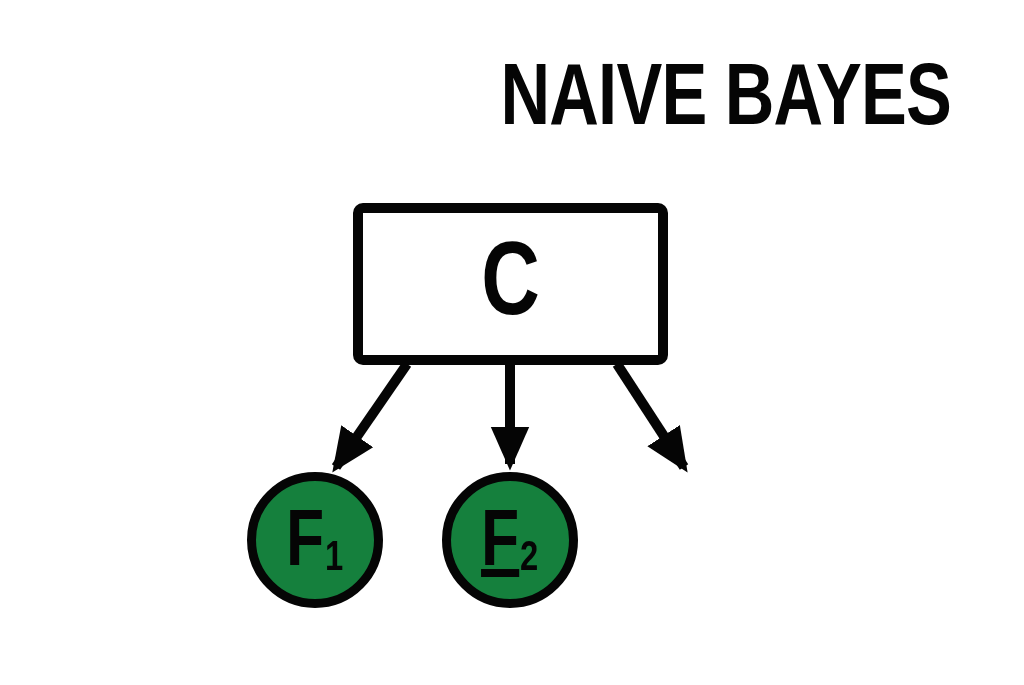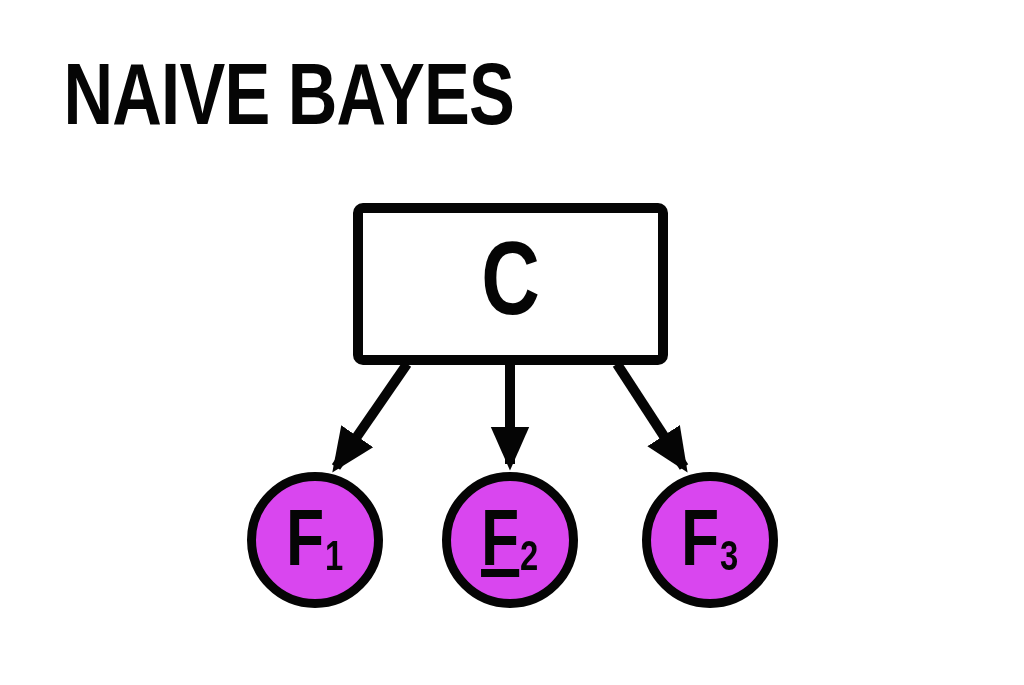--- a/index.html
+++ b/index.html
@@ -11,21 +11,21 @@
     overflow: hidden;
     font-family: "Liberation Sans", "DejaVu Sans", sans-serif;
     color: #050505;
   }
   .title {
     position: absolute;
     left: 0;
     top: 46px;
     width: 1014px; 
     margin: 0;
-    text-align: left;
+    text-align: right;
     font-size: 88px;
     font-weight: 700;
     line-height: 1.1;
     letter-spacing: -1px;
     white-space: nowrap;
   }
   .title-inner {
     display: inline-block;
     transform: scaleX(0.78);
     transform-origin: center;
@@ -65,21 +65,21 @@
     stroke: #050505;
     stroke-width: 10;
   }
   .feature-node {
     position: absolute;
     width: 136px;
     height: 136px;
     box-sizing: border-box;
     border: 9px solid #050505;
     border-radius: 50%;
-    background: #d946ef;
+    background: #15803d;
     display: flex;
     align-items: center;
     justify-content: center;
   }
   .feature-node.f1 { left: 247px; top: 472px; }
   .feature-node.f2 { left: 442px; top: 472px; text-decoration: underline; }
   .feature-node.f3 { left: 642px; top: 472px; }
   .f-label {
     display: inline-block;
     font-size: 80px;
@@ -120,17 +120,14 @@
   </div>
 
   <div class="feature-node f1">
     <span class="f-label"><span>F</span><span class="sub">1</span></span>
   </div>
 
   <div class="feature-node f2">
     <span class="f-label"><span>F</span><span class="sub">2</span></span>
   </div>
 
-  <div class="feature-node f3">
-    <span class="f-label"><span>F</span><span class="sub">3</span></span>
-  </div>
 
 </div>
 
 </body></html>

